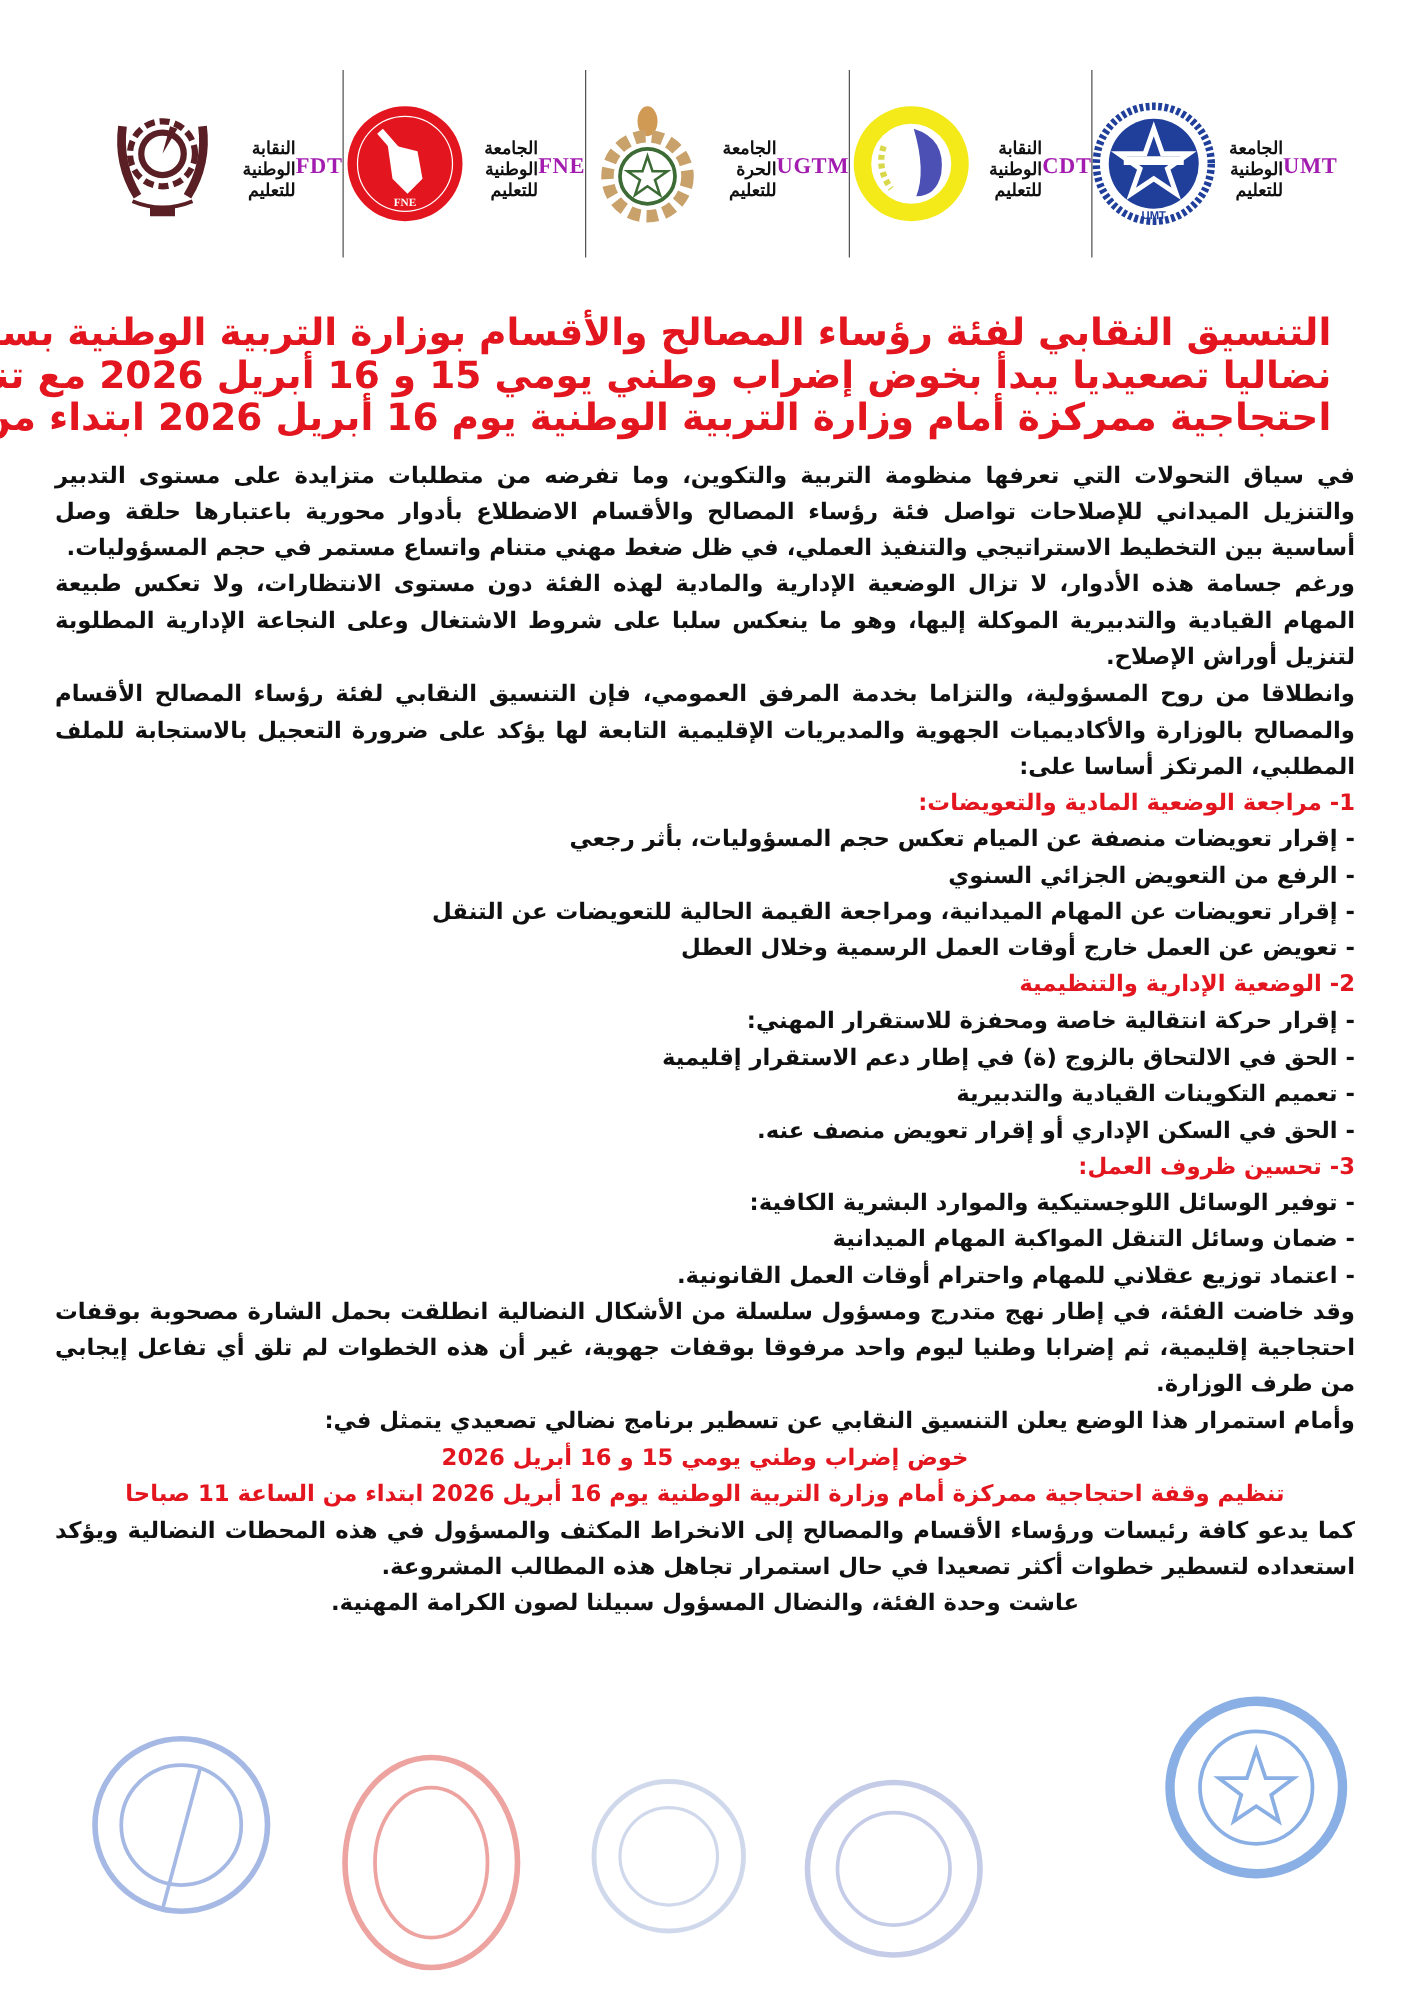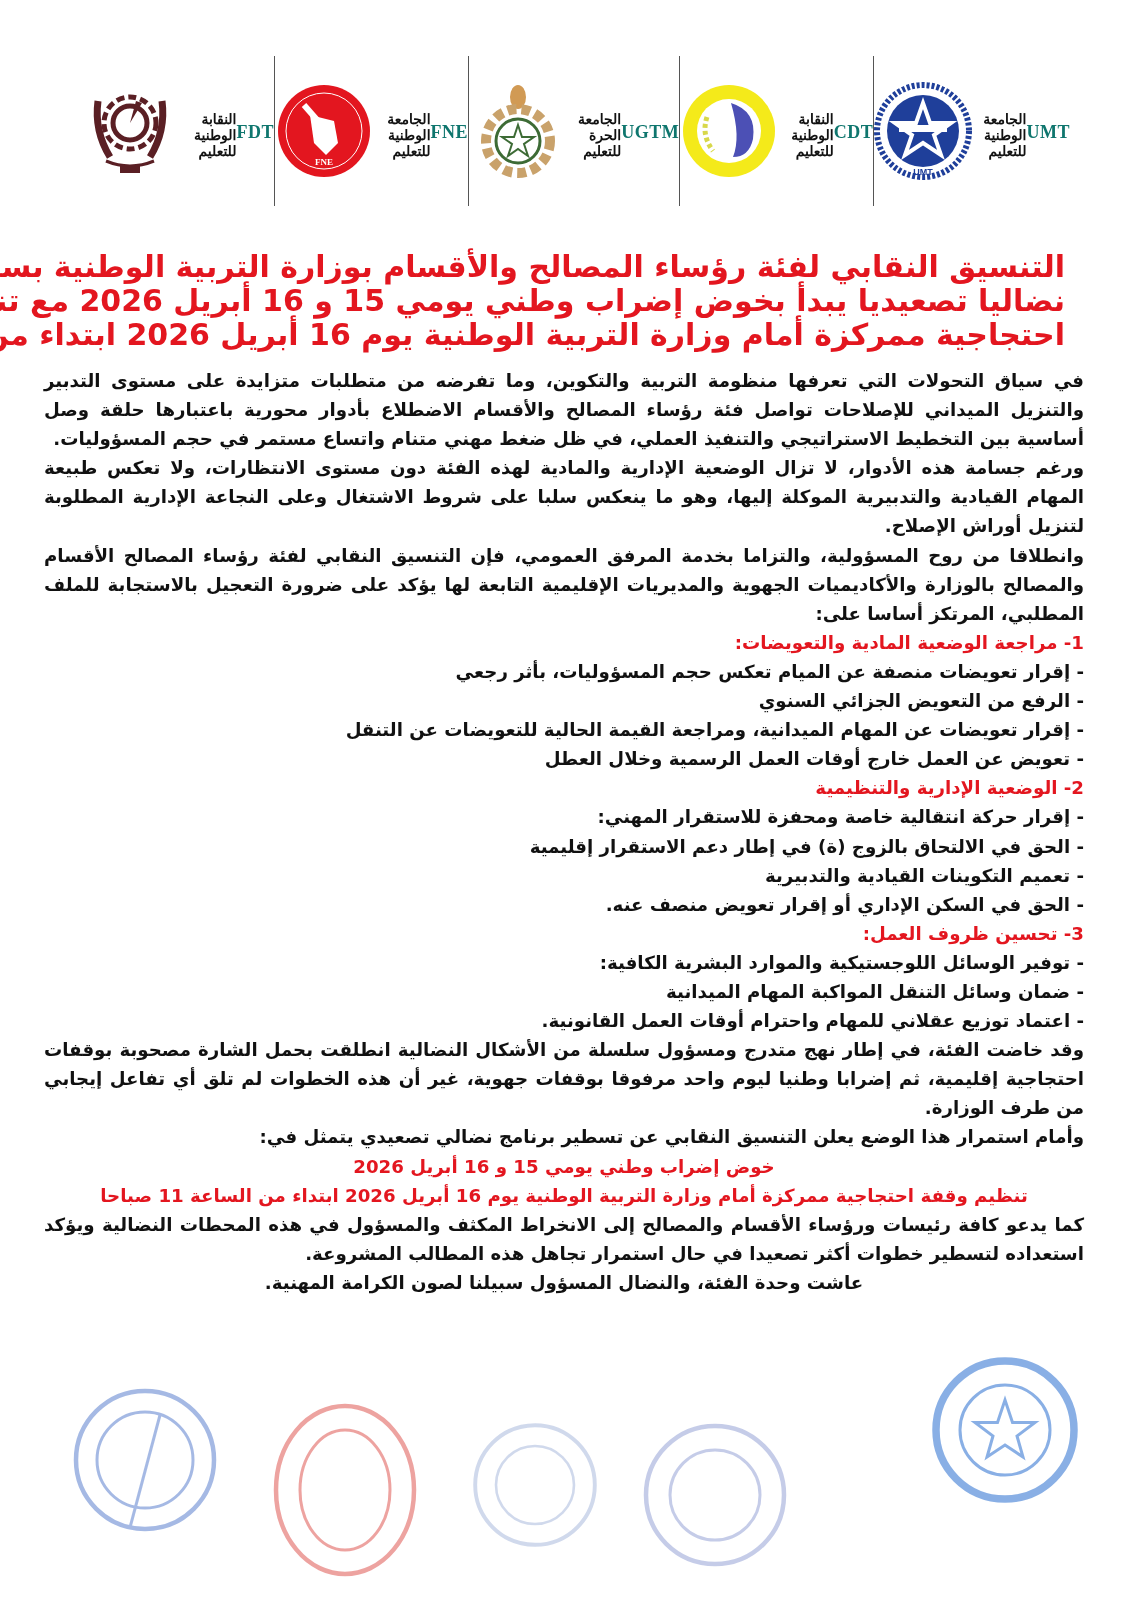--- a/index.html
+++ b/index.html
@@ -11,21 +11,21 @@
            display: flex; flex-direction: row; direction: ltr; }
   .logo-cell { flex: 1; display: flex; flex-direction: row; align-items: center;
                position: relative; }
   .logo-cell + .logo-cell::before { content: ""; position: absolute; left: 0; top: 10px;
                width: 1px; height: 150px; background: #555; }
   .emblem { width: 110px; height: 110px; display: flex; align-items: center; justify-content: center; }
   .emblem svg { width: 100px; height: 100px; }
   .logo-name { font-family: "DejaVu Serif", serif; font-weight: bold; font-size: 14px;
                direction: rtl; margin-top: 8px; color: #111; }
   .logo-abbr { font-family: "Liberation Serif", serif; font-weight: bold; font-size: 18px;
-               margin-top: 2px; color: #0f766e; letter-spacing: 0.5px; }
+               margin-top: 2px; color: #a21caf; letter-spacing: 0.5px; }
 
   
   .headline { position: absolute; top: 250px; left: 20px; width: 1045px; direction: rtl;
               text-align: center; color: #e3161f; font-weight: bold; font-size: 30px;
               line-height: 34px; font-family: "DejaVu Sans", sans-serif; }
   .headline div { white-space: nowrap; }
 
   
   .body { position: absolute; top: 366px; left: 44px; width: 1040px; direction: rtl;
           text-align: right; font-weight: bold; font-size: 18.2px; line-height: 29.1px; }

